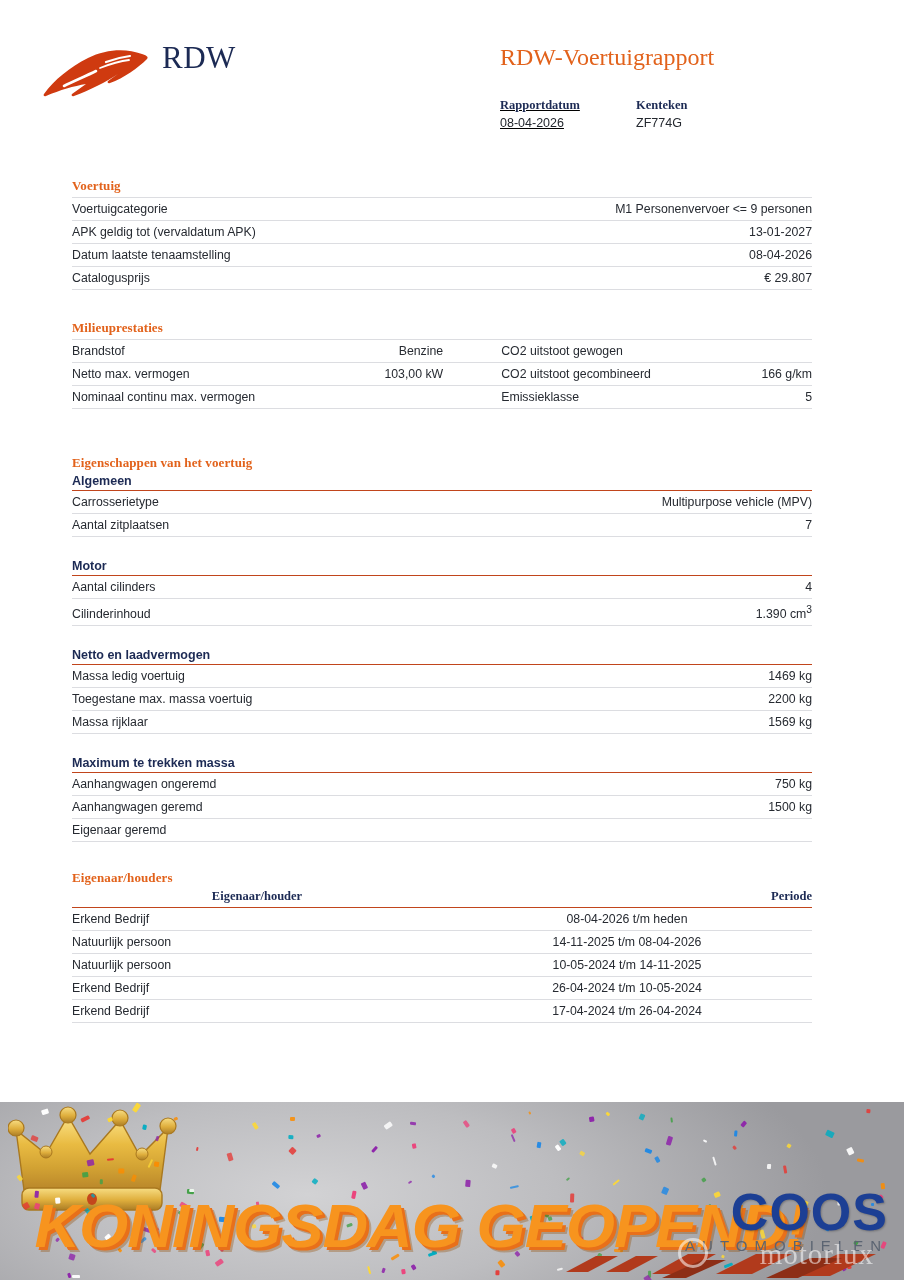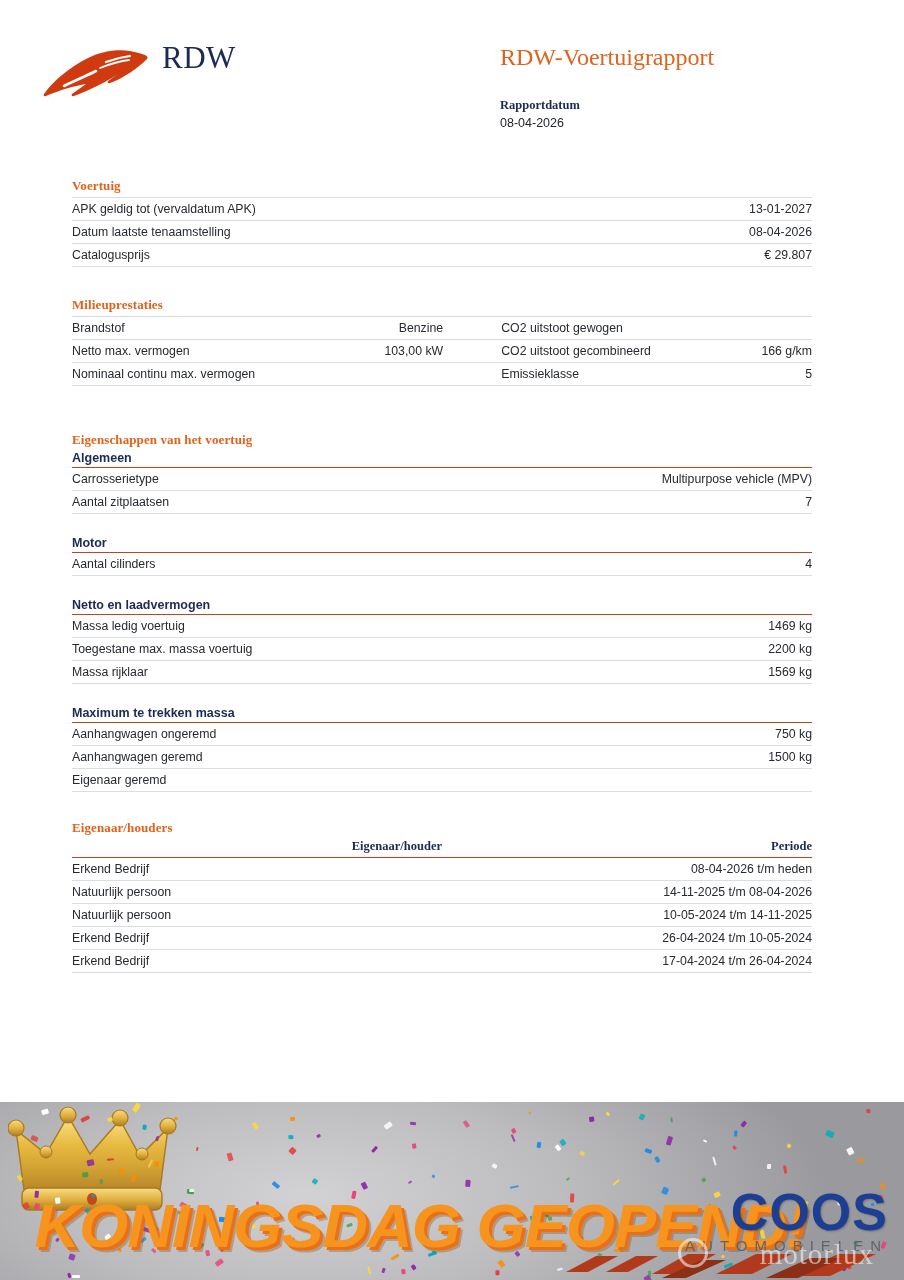--- a/index.html
+++ b/index.html
@@ -59,21 +59,21 @@
     white-space: nowrap;
   }
 
   .meta-row {
     position: absolute;
     left: 500px;
     top: 97px;
     display: flex;
   }
   .meta-col { margin-right: 0; }
-  .meta-col.c1 { width: 136px; }
+  .meta-col.c1 { width: 136px; text-decoration: underline; }
   .meta-col.c2 { width: 160px; }
   .meta-label {
     font-family: "Liberation Serif", serif;
     font-weight: bold;
     font-size: 12.5px;
     color: #1c2a54;
     line-height: 16px;
   }
   .meta-value {
     font-family: "Liberation Sans", sans-serif;
@@ -150,34 +150,34 @@
   table.dt2 td.v { text-align: right; padding-right: 58px; }
   table.dt2 td.v2 { text-align: right; }
 
   
   table.ow { width: 100%; border-collapse: collapse; table-layout: fixed; }
   table.ow th {
     font-family: "Liberation Serif", serif;
     font-weight: bold;
     font-size: 12.5px;
     color: #1c2a54;
-    text-align: right;
+    text-align: center;
     padding: 0 0 3px 0;
     border-bottom: 1.6px solid #c1451c;
   }
   table.ow th.r { text-align: right; }
   table.ow td {
     font-family: "Liberation Sans", sans-serif;
     font-size: 12.3px;
     color: #262a31;
     padding: 4px 0;
     border-bottom: 1px solid #dcdde1;
     line-height: 14px;
   }
-  table.ow td.r { text-align: right; }
+  table.ow td.r { text-align: center; }
 
   .sp-30 { height: 30px; }
 
   
   .footer {
     position: absolute;
     left: 0;
     top: 1168px;
     width: 904px;
     height: 60px;
@@ -280,29 +280,37 @@
       <div class="logo-text">RDW</div>
     </div>
 
     <div class="report-title">RDW-Voertuigrapport</div>
 
     <div class="meta-row">
       <div class="meta-col c1">
         <div class="meta-label">Rapportdatum</div>
         <div class="meta-value">08-04-2026</div>
       </div>
+      <div class="meta-col c2">
+        <div class="meta-label">Kenteken</div>
+        <div class="meta-value">ZF774G</div>
+      </div>
     </div>
   </div>
 
   <div class="content" style="top:178px">
 
     <div class="section">
       <div class="section-title">Voertuig</div>
       <table class="dt">
         <tbody id="tb-vehicle">
+            <tr>
+              <td>Voertuigcategorie</td>
+              <td class="val">M1 Personenvervoer &lt;= 9 personen</td>
+            </tr>
             <tr>
               <td>APK geldig tot (vervaldatum APK)</td>
               <td class="val">13-01-2027</td>
             </tr>
             <tr>
               <td>Datum laatste tenaamstelling</td>
               <td class="val">08-04-2026</td>
             </tr>
             <tr>
               <td>Catalogusprijs</td>
@@ -368,20 +376,24 @@
             </table>
           </div>
           <div style="margin-top: 22px;">
             <div class="sub-title">Motor</div>
             <div class="rule-orange"></div>
             <table class="dt no-topline">
               <tbody>
                 <tr>
                   <td>Aantal cilinders</td>
                   <td class="val">4</td>
+                </tr>
+                <tr>
+                  <td>Cilinderinhoud</td>
+                  <td class="val">1.390 cm<sup>3</sup></td>
                 </tr>
               </tbody>
             </table>
           </div>
           <div style="margin-top: 22px;">
             <div class="sub-title">Netto en laadvermogen</div>
             <div class="rule-orange"></div>
             <table class="dt no-topline">
               <tbody>
                 <tr>

